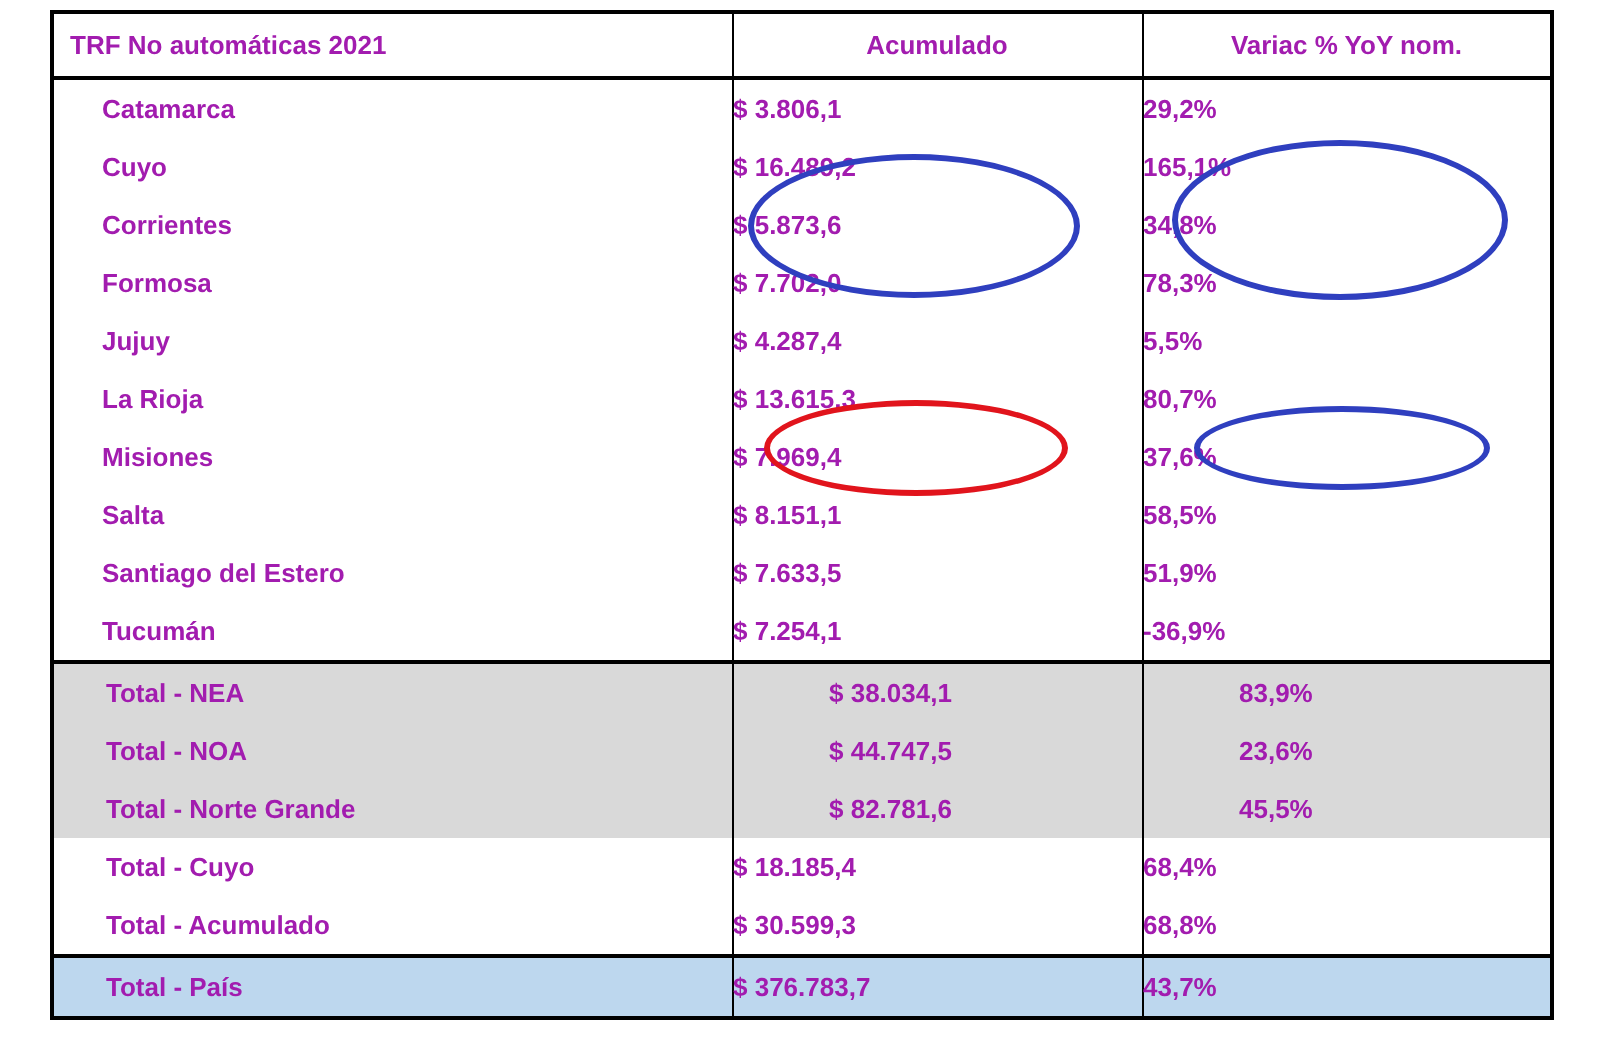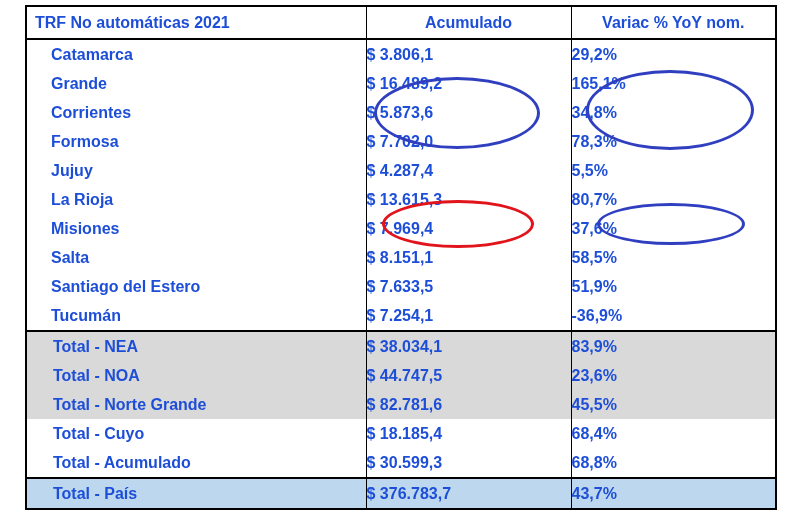--- a/index.html
+++ b/index.html
@@ -25,23 +25,23 @@
     width: 750px;
     table-layout: fixed;
   }
   col.c-name { width: 340px; }
   col.c-acc  { width: 205px; }
   col.c-var  { width: 205px; }
 
   th, td {
     padding: 0;
     margin: 0;
-    font-size: 16px;
+    font-size: 13px;
     font-weight: bold;
-    color: #1d4ed8;
+    color: #a21caf;
     height: 29px;
     line-height: 29px;
     vertical-align: middle;
   }
   
   table {
     border: 2px solid #000000;
   }
   
   th.col-acc, td.col-acc,
@@ -59,20 +59,21 @@
   }
   td.col-name {
     text-align: left;
     padding-left: 24px;
   }
   tr.group-start td {
     border-top: 2px solid #000000;
   }
   tr.shaded td {
     background: #d9d9d9;
+    padding-left: 48px;
   }
   tr.total-pais td {
     background: #bdd7ee;
     border-top: 2px solid #000000;
   }
   tr.total-row td.col-name {
     padding-left: 26px;
   }
   
   .ellipse {
@@ -106,21 +107,21 @@
         <th class="col-var">Variac % YoY nom.</th>
       </tr>
     </thead>
     <tbody>
       <tr>
         <td class="col-name">Catamarca</td>
         <td class="col-acc">$ 3.806,1</td>
         <td class="col-var">29,2%</td>
       </tr>
       <tr>
-        <td class="col-name">Grande</td>
+        <td class="col-name">Cuyo</td>
         <td class="col-acc">$ 16.489,2</td>
         <td class="col-var">165,1%</td>
       </tr>
       <tr>
         <td class="col-name">Corrientes</td>
         <td class="col-acc">$ 5.873,6</td>
         <td class="col-var">34,8%</td>
       </tr>
       <tr>
         <td class="col-name">Formosa</td>

